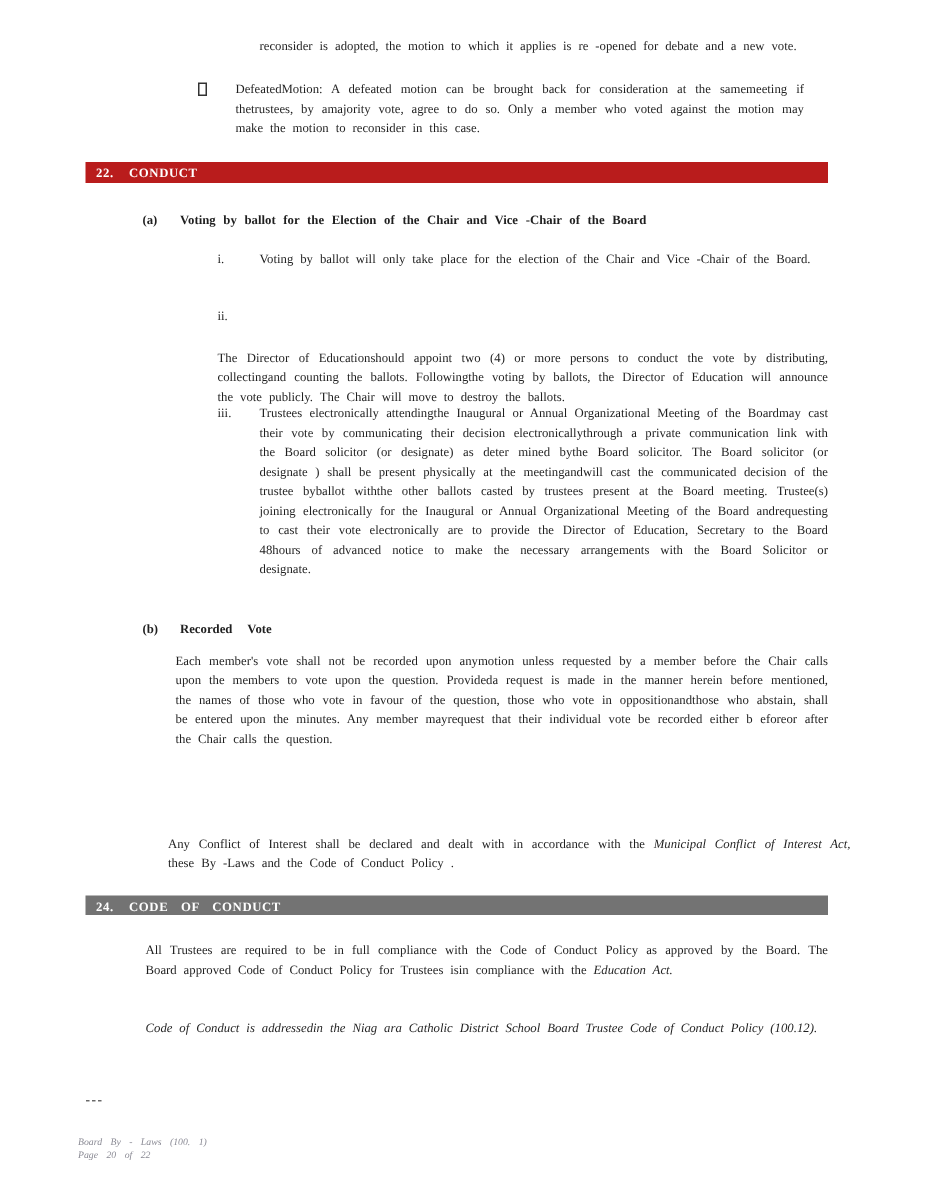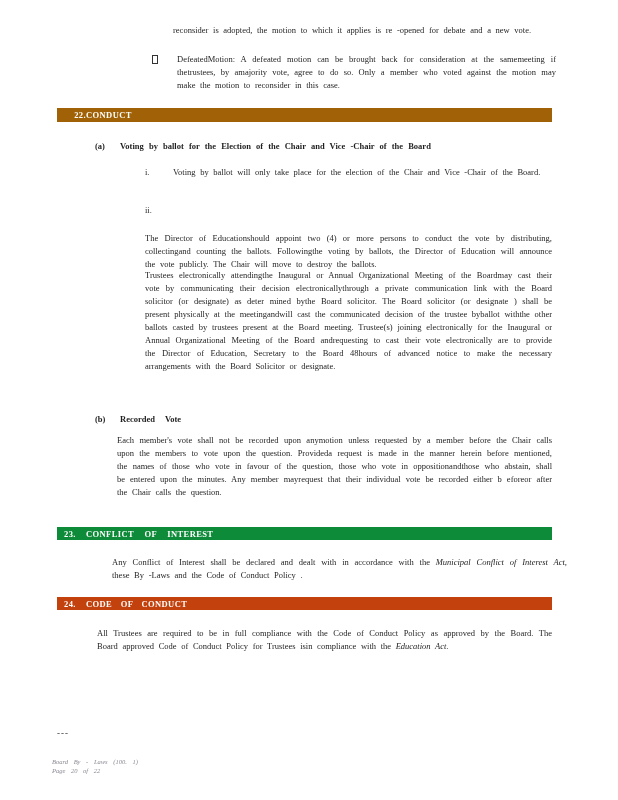--- a/index.html
+++ b/index.html
@@ -39,70 +39,68 @@
   #bar24 .btitle { word-spacing:6px; }
   #b-heading .htx { word-spacing:8px; }
 </style>
 </head>
 <body>
 
 <div class="page">
 
   <div class="body-text" style="left:173px; top:24px; width:379px;">reconsider is adopted, the motion to which it applies is re -opened for debate and a new vote.</div>
 
-  <div class="body-text bullet-row" style="left:152px; top:53px; width:404px;">
+  <div class="body-text bullet-row" style="left:132px; top:53px; width:404px;">
     <span class="bmk"><span class="bullet-sq"></span></span>
     <span class="tx">DefeatedMotion: A defeated motion can be brought back for consideration at the samemeeting if thetrustees, by amajority vote, agree to do so. Only a member who voted against the motion may make the motion to reconsider in this case.</span>
   </div>
 
-  <div class="bar" id="bar22" style="top:108px; height:14px; background:#a16207;text-align:right;">
+  <div class="bar" id="bar22" style="top:108px; height:14px; background:#b91c1c;">
     <span class="bnum">22.</span>
     <span class="btitle">CONDUCT</span>
   </div>
 
   <div class="heading-row" style="left:95px; top:140px; width:457px;">
     <span class="hmk">(a)</span>
     <span class="htx">Voting by ballot for the Election of the Chair and Vice -Chair of the Board</span>
   </div>
 
   <div class="body-text hang" style="left:145px; top:166px; width:407px;">
     <span class="mk">i.</span>
     <span class="tx">Voting by ballot will only take place for the election of the Chair and Vice -Chair of the Board.</span>
   </div>
 
   <div class="body-text hang" style="left:145px; top:204px; width:407px;flex-direction:column;">
     <span class="mk">ii.</span>
     <span class="tx">The Director of Educationshould appoint two (4) or more persons to conduct the vote by distributing, collectingand counting the ballots. Followingthe voting by ballots, the Director of Education will announce the vote publicly. The Chair will move to destroy the ballots.</span>
   </div>
 
   <div class="body-text hang" style="left:145px; top:269px; width:407px;">
+    <span class="mk">iii.</span>
     <span class="tx">Trustees electronically attendingthe Inaugural or Annual Organizational Meeting of the Boardmay cast their vote by communicating their decision electronicallythrough a private communication link with the Board solicitor (or designate) as deter mined bythe Board solicitor. The Board solicitor (or designate ) shall be present physically at the meetingandwill cast the communicated decision of the trustee byballot withthe other ballots casted by trustees present at the Board meeting. Trustee(s) joining electronically for the Inaugural or Annual Organizational Meeting of the Board andrequesting to cast their vote electronically are to provide the Director of Education, Secretary to the Board 48hours of advanced notice to make the necessary arrangements with the Board Solicitor or designate.</span>
   </div>
 
   <div class="heading-row" id="b-heading" style="left:95px; top:413px; width:457px;">
     <span class="hmk">(b)</span>
     <span class="htx">Recorded Vote</span>
   </div>
 
   <div class="body-text" style="left:117px; top:434px; width:435px;">Each member's vote shall not be recorded upon anymotion unless requested by a member before the Chair calls upon the members to vote upon the question. Provideda request is made in the manner herein before mentioned, the names of those who vote in favour of the question, those who vote in oppositionandthose who abstain, shall be entered upon the minutes. Any member mayrequest that their individual vote be recorded either b eforeor after the Chair calls the question.</div>
 
-  <div class="bar" id="bar23" style="top:527px; background:#0E8B38;">
-    <span class="bnum">23.</span>
-    <span class="btitle">CONFLICT OF INTEREST</span>
-  </div>
 
   <div class="body-text" style="left:97px; top:556px; width:455px;margin-left:15px;"><span>Any Conflict of Interest shall be declared and dealt with in accordance with the </span><span class="ital">Municipal Conflict of Interest Act,</span><span> these By -Laws and the Code of Conduct Policy .</span></div>
 
-  <div class="bar" id="bar24" style="top:597px; background:#c2410c;">
+  <div class="bar" id="bar24" style="top:597px; background:#737373;">
     <span class="bnum">24.</span>
     <span class="btitle">CODE OF CONDUCT</span>
   </div>
 
   <div class="body-text" style="left:97px; top:627px; width:455px;"><span>All Trustees are required to be in full compliance with the Code of Conduct Policy as approved by the Board. The Board approved Code of Conduct Policy for Trustees isin compliance with the </span><span class="ital">Education Act.</span></div>
 
+  <div class="body-text ital" style="left:97px; top:679px; width:455px;">Code of Conduct is addressedin the Niag ara Catholic District School Board Trustee Code of Conduct Policy (100.12).</div>
 
   <div class="divider" style="left:57px; top:728px;">---</div>
 
   <div class="footer" style="left:52px; top:757px;">
     <div>Board By - Laws (100. 1)</div>
     <div>Page 20 of 22</div>
   </div>
 
 </div>
 

